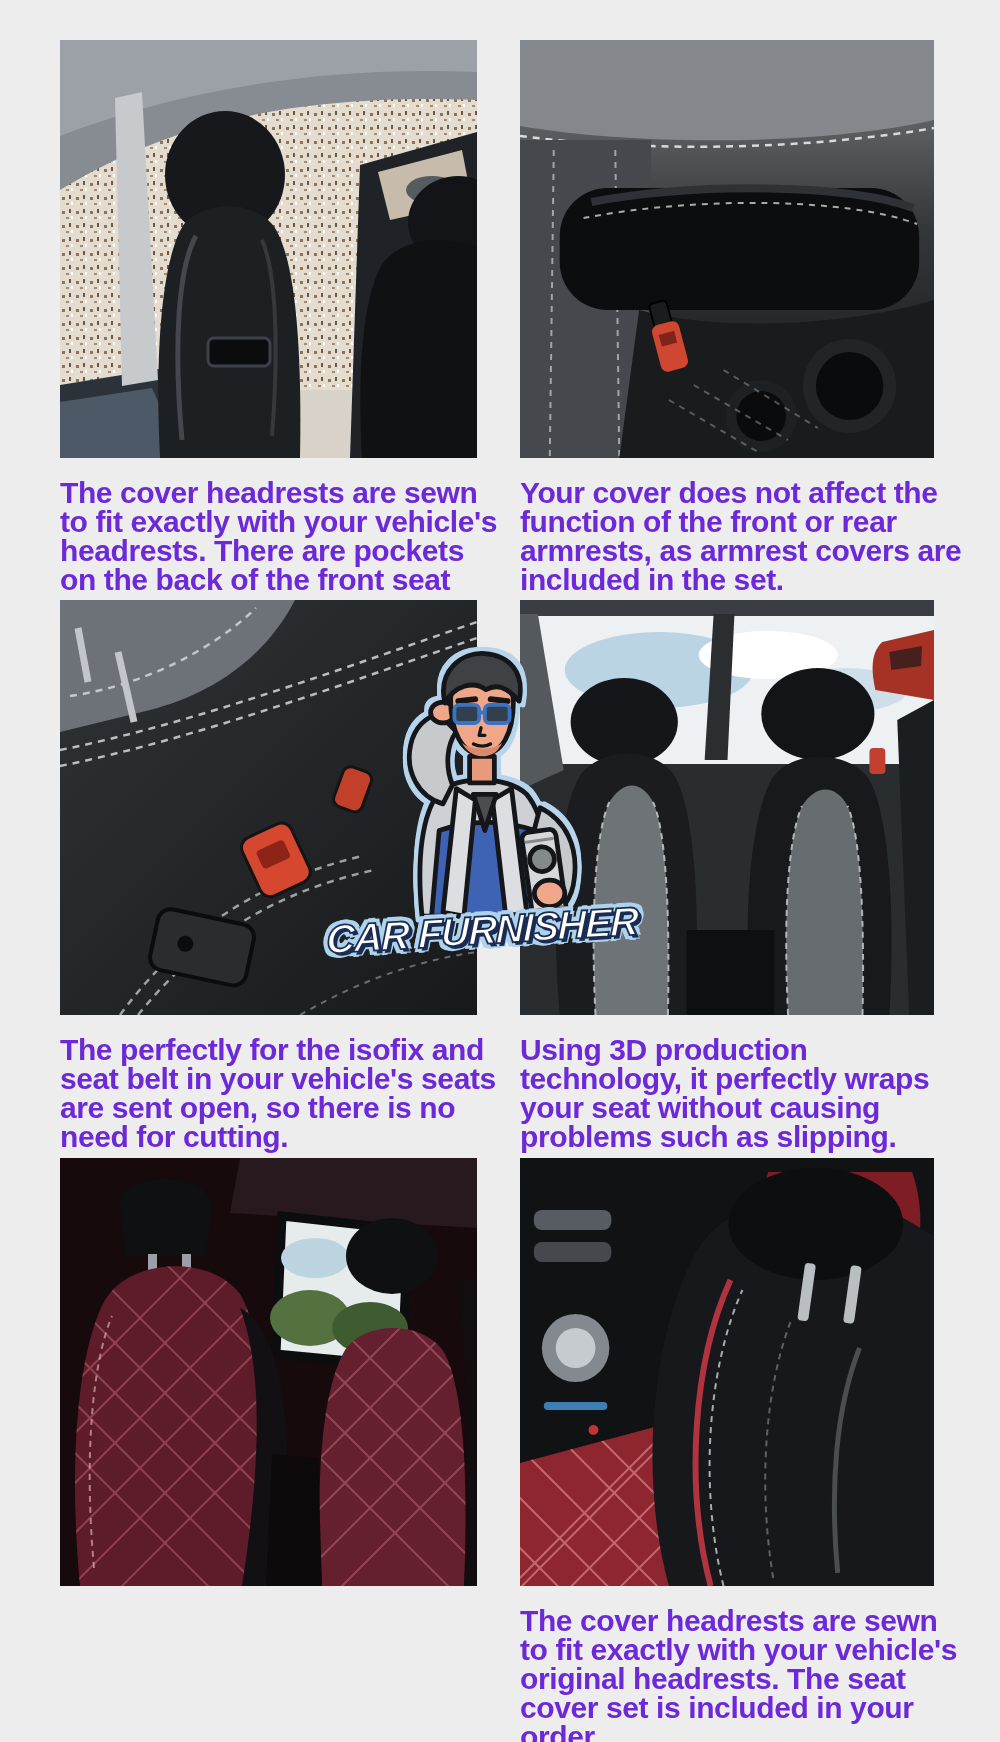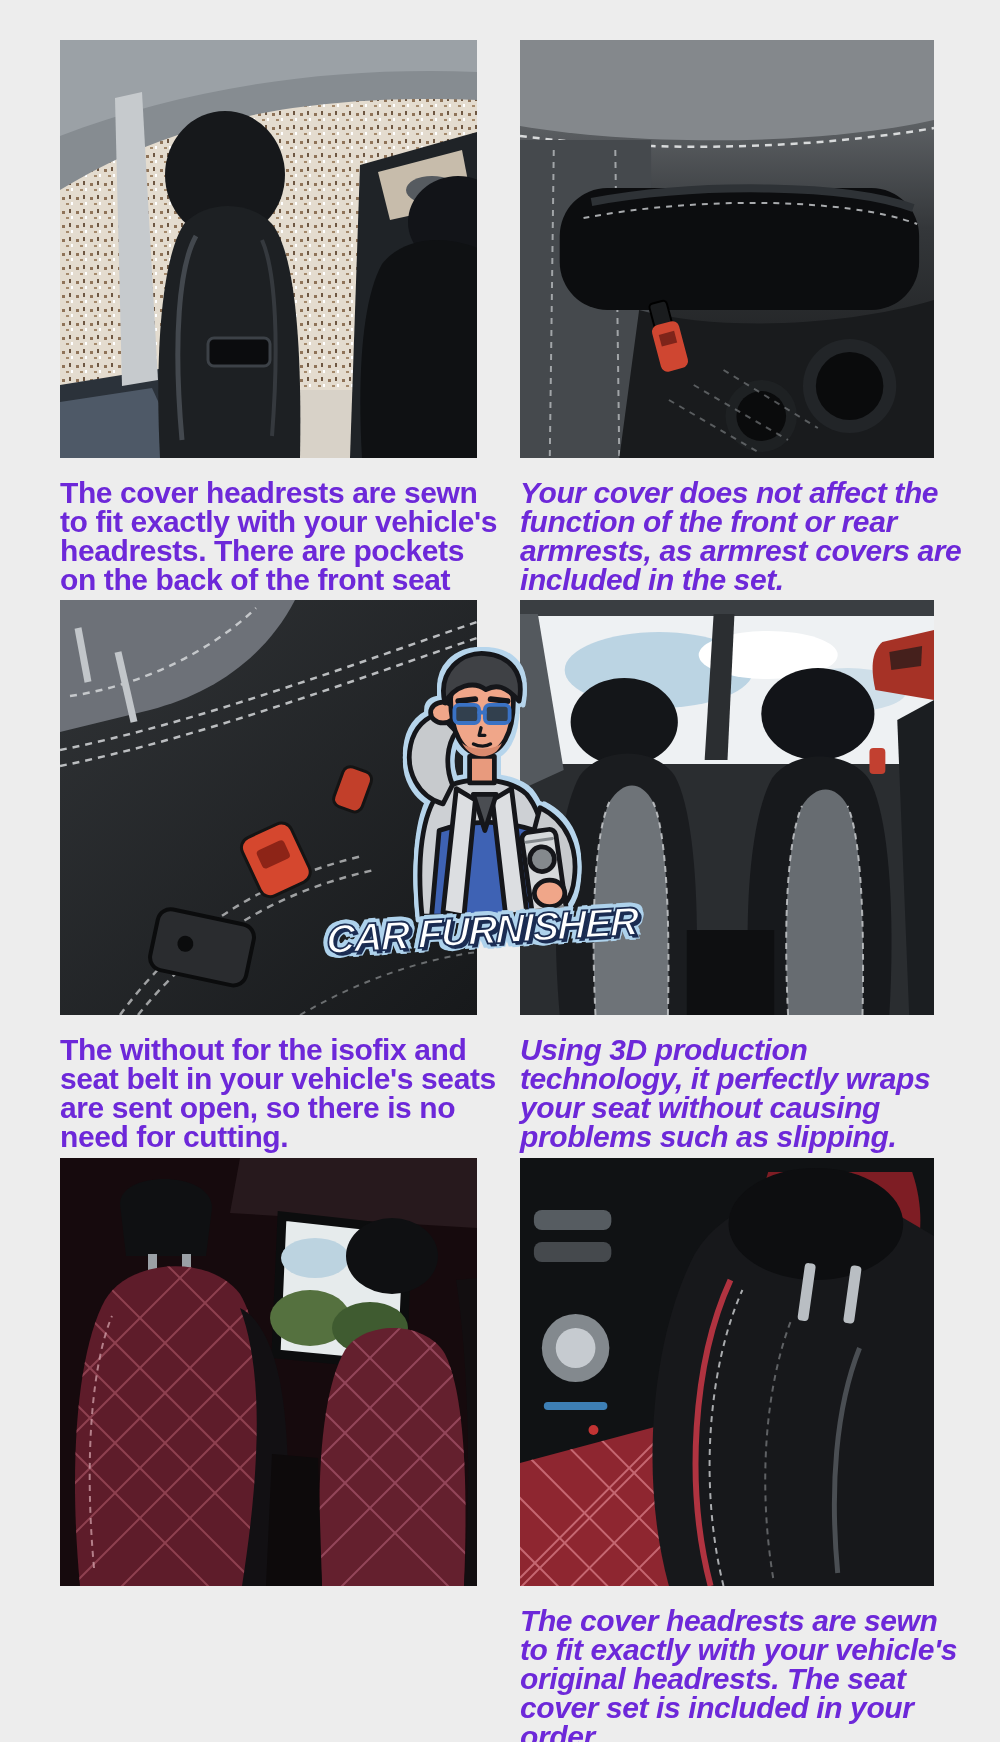--- a/index.html
+++ b/index.html
@@ -29,21 +29,21 @@
   .photo svg{display:block;width:100%;height:100%;}
   figcaption{
     margin-top:20px;
     width:438px;
     font-weight:700;
     font-size:30px;
     line-height:29px;
     letter-spacing:-0.4px;
     color:#6d28d9;
   }
-  .col-right figcaption{width:452px;font-style:italic;}
+  .col-right figcaption{width:452px;}
   
   .logo{
     position:absolute;
     left:326px;top:644px;
     width:312px;
     text-align:center;
     z-index:5;
     pointer-events:none;
   }
   .mascot{
@@ -168,21 +168,21 @@
         <g transform="rotate(-25 215 258)">
           <rect x="188" y="228" width="54" height="64" rx="11" fill="#d5472e" stroke="#141414" stroke-width="3"></rect>
           <rect x="200" y="244" width="30" height="20" rx="4" fill="#8d2417"></rect>
         </g>
         <g transform="rotate(12 140 352)">
           <rect x="92" y="316" width="98" height="62" rx="13" fill="#2a2c2f" stroke="#0b0c0d" stroke-width="4"></rect>
           <circle cx="124" cy="347" r="8" fill="#0b0c0d"></circle>
         </g>
       </svg>
     </div>
-    <figcaption>The without for the isofix and seat belt in your vehicle's seats are sent open, so there is no need for cutting.</figcaption>
+    <figcaption>The perfectly for the isofix and seat belt in your vehicle's seats are sent open, so there is no need for cutting.</figcaption>
   </figure>
 
   <figure class="cell col-right">
     <div class="photo ph-r2">
       <svg viewBox="0 0 417 415" preserveAspectRatio="none">
         <rect width="417" height="415" fill="#2a2d30"></rect>
         <rect x="0" y="14" width="417" height="150" fill="#eef1f3"></rect>
         <ellipse cx="140" cy="70" rx="95" ry="38" fill="#aac9de" opacity="0.75"></ellipse>
         <ellipse cx="250" cy="55" rx="70" ry="24" fill="#ffffff"></ellipse>
         <ellipse cx="330" cy="90" rx="60" ry="22" fill="#cfdfe9"></ellipse>

